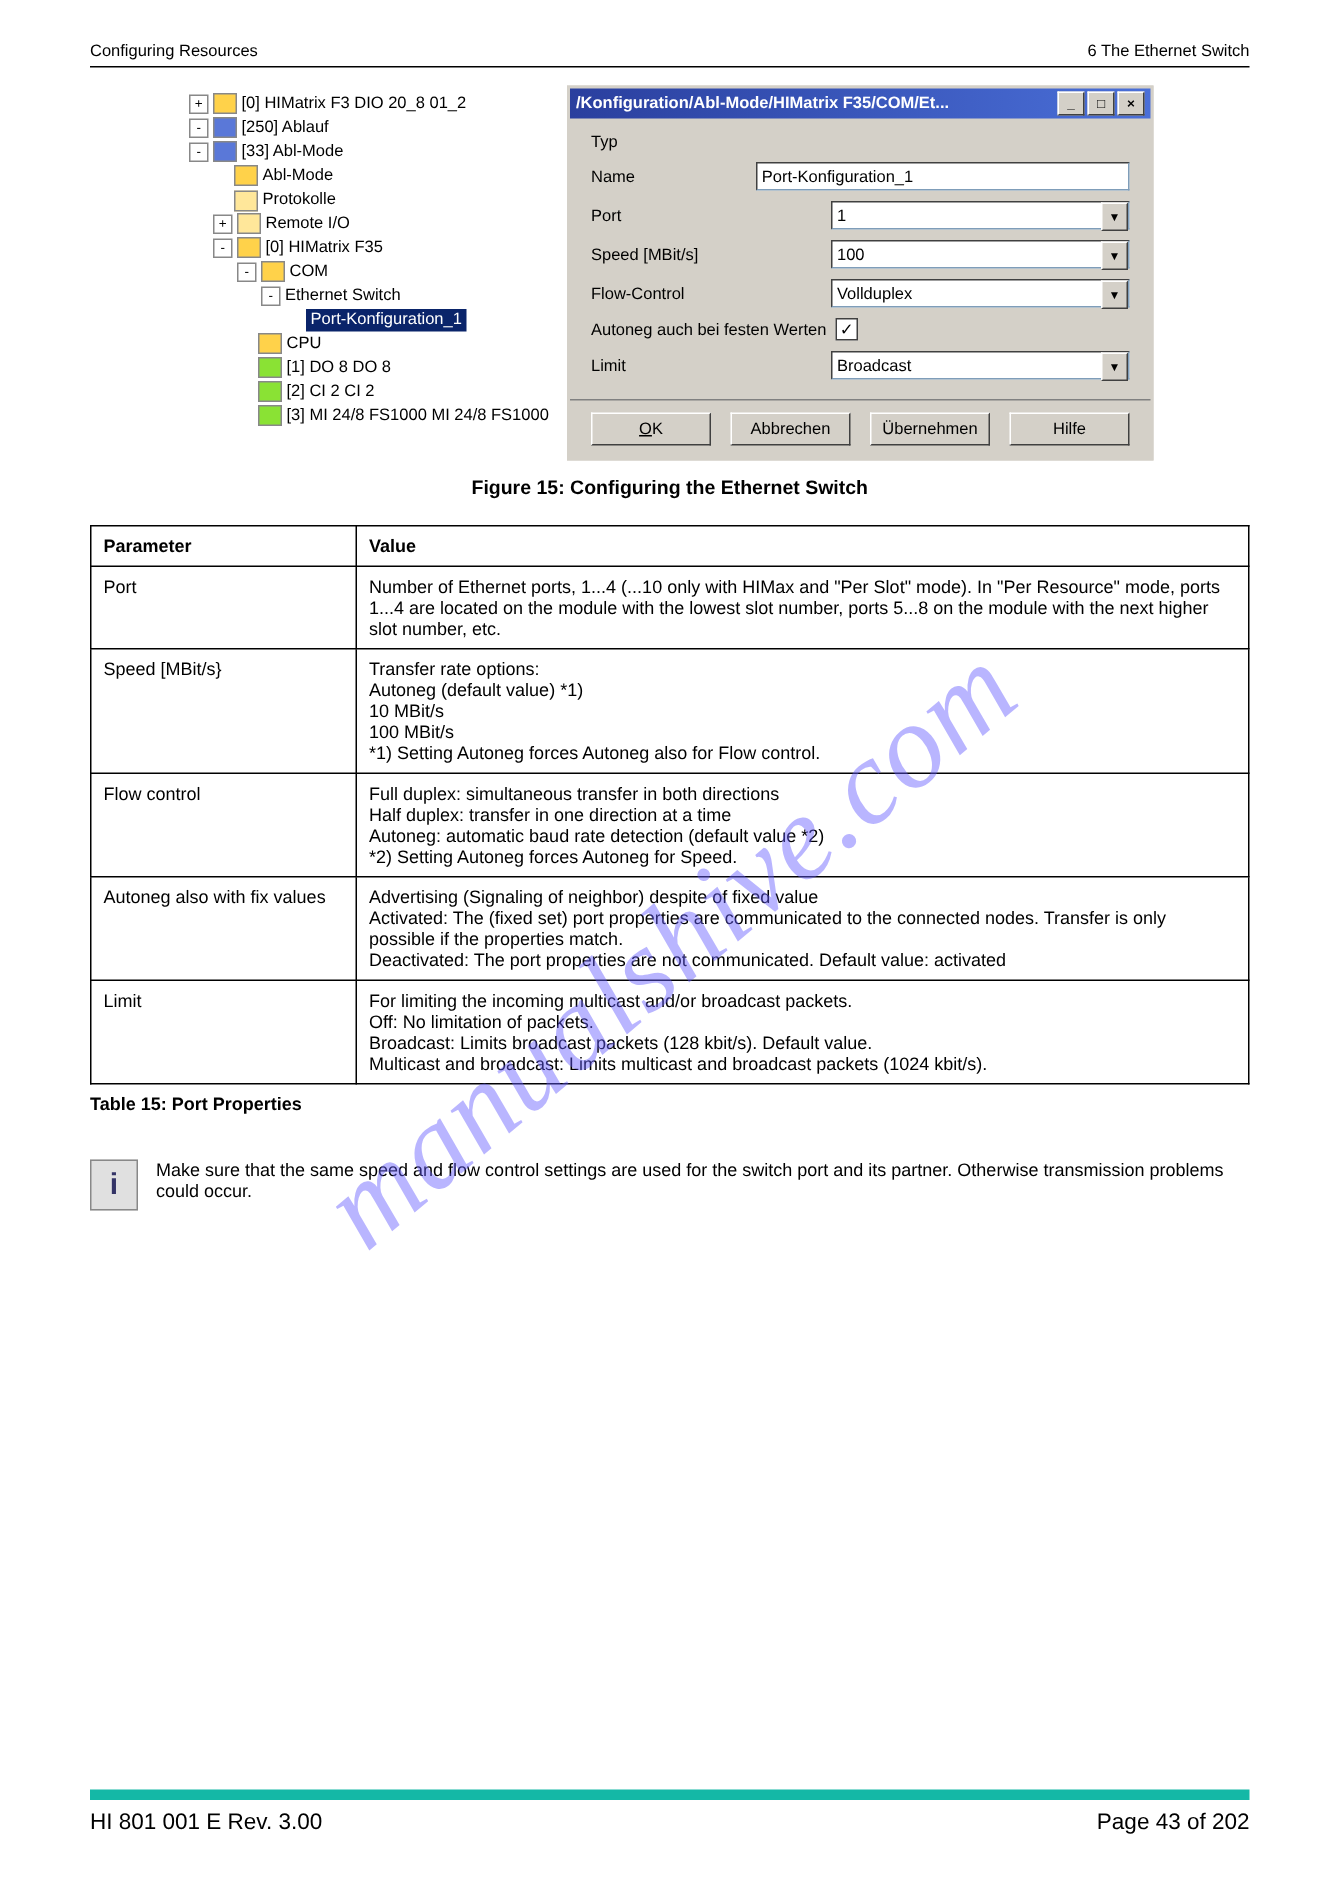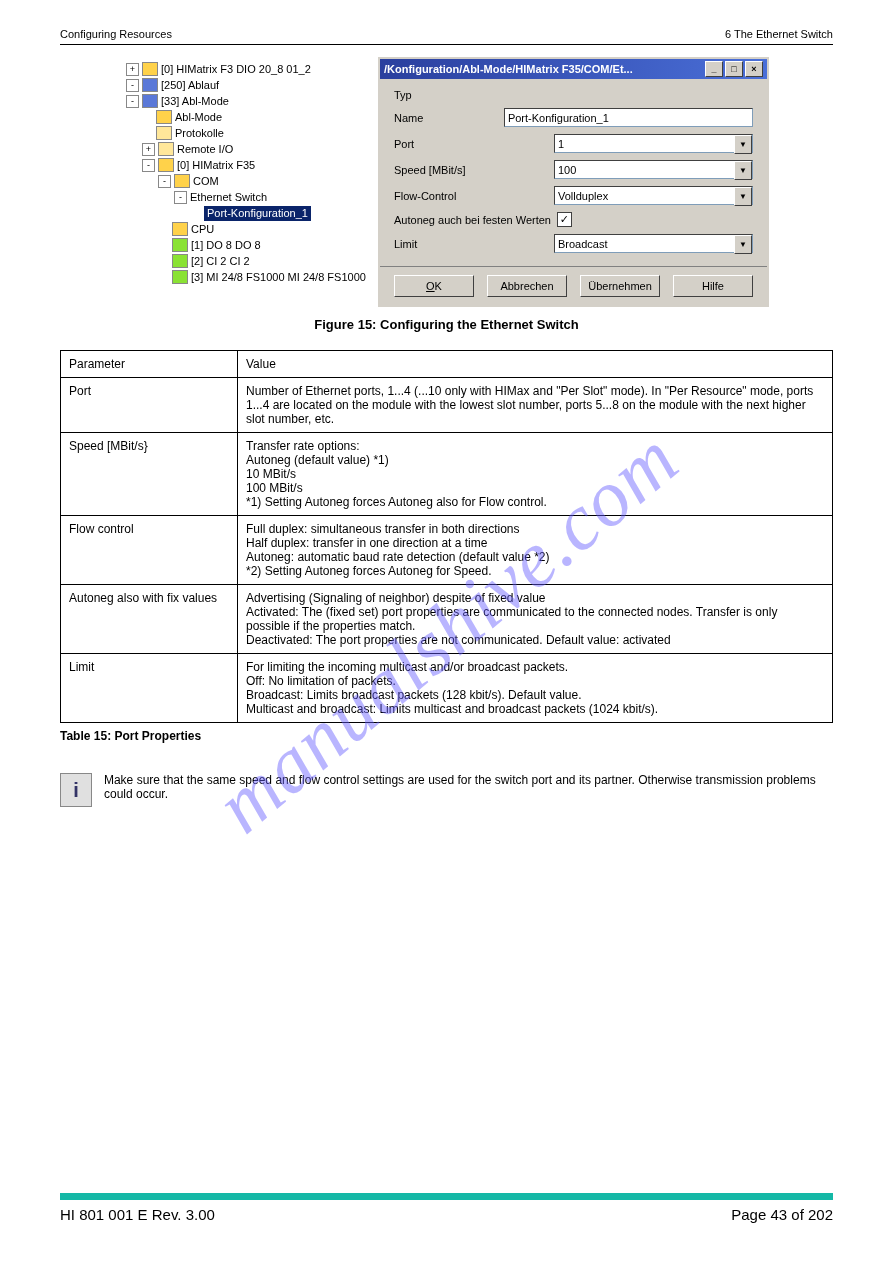--- a/index.html
+++ b/index.html
@@ -29,21 +29,21 @@
   .sel-wrap{position:relative;flex:1}
   .sel-arrow{position:absolute;right:1px;top:1px;width:16px;height:17px;background:#d4d0c8;border:1px solid #fff;border-right-color:#404040;border-bottom-color:#404040;display:flex;align-items:center;justify-content:center;font-size:8px}
   .chk{width:13px;height:13px;border:1px solid #404040;background:#fff;display:inline-flex;align-items:center;justify-content:center}
   .btn-row{display:flex;justify-content:space-between;padding:8px 14px;border-top:1px solid #808080}
   .btn{height:22px;width:80px;background:#d4d0c8;border:1px solid #fff;border-right-color:#404040;border-bottom-color:#404040;font-size:11px;cursor:default}
   .fig-caption{text-align:center;font-size:13px;margin-top:4px;font-weight:bold}
   .fig-num{font-weight:bold}
   
   .param-table{width:100%;border-collapse:collapse;margin-top:18px;font-size:12px}
   .param-table th,.param-table td{border:1px solid #000;padding:6px 8px;vertical-align:top;text-align:left}
-  .param-table th{font-weight:normal}
+  .param-table th{font-weight:bold}
   .param-table .c1{width:160px}
   .tbl-caption{font-size:12px;margin-top:6px;font-weight:bold}
   .note-block{margin-top:30px;display:flex;gap:12px;font-size:12px;align-items:flex-start}
   .note-icon{width:32px;height:32px;background:#e0e0e0;border:1px solid #888;display:flex;align-items:center;justify-content:center;font-size:20px;font-weight:bold;color:#336}
   .note-head{text-decoration:underline;font-weight:bold}
   
   .wm{position:absolute;left:50%;top:50%;transform:translate(-50%,-50%) rotate(-40deg);font-size:80px;color:rgba(99,91,255,0.45);font-style:italic;font-family:'Times New Roman',serif;pointer-events:none;z-index:50;letter-spacing:1px;white-space:nowrap}
   .hr-top{border:0;border-top:1px solid #000;margin:0 0 12px}
 </style>
 </head>
@@ -72,21 +72,21 @@
         <div class="node" style="padding-left: 0px;">
           <span class="exp">-</span>
           <span class="ico ico-blue"></span>
           <span>[33] Abl-Mode</span>
         </div>
         <div class="node" style="padding-left: 16px;">
           <span style="width:14px;display:inline-block"></span>
           <span class="ico ico"></span>
           <span>Abl-Mode</span>
         </div>
-        <div class="node" style="padding-left: 16px;">
+        <div class="node" style="padding-left: 16px; align-items: flex-end;">
           <span style="width:14px;display:inline-block"></span>
           <span class="ico ico-folder"></span>
           <span>Protokolle</span>
         </div>
         <div class="node" style="padding-left: 16px;">
           <span class="exp">+</span>
           <span class="ico ico-folder"></span>
           <span>Remote I/O</span>
         </div>
         <div class="node" style="padding-left: 16px;">

